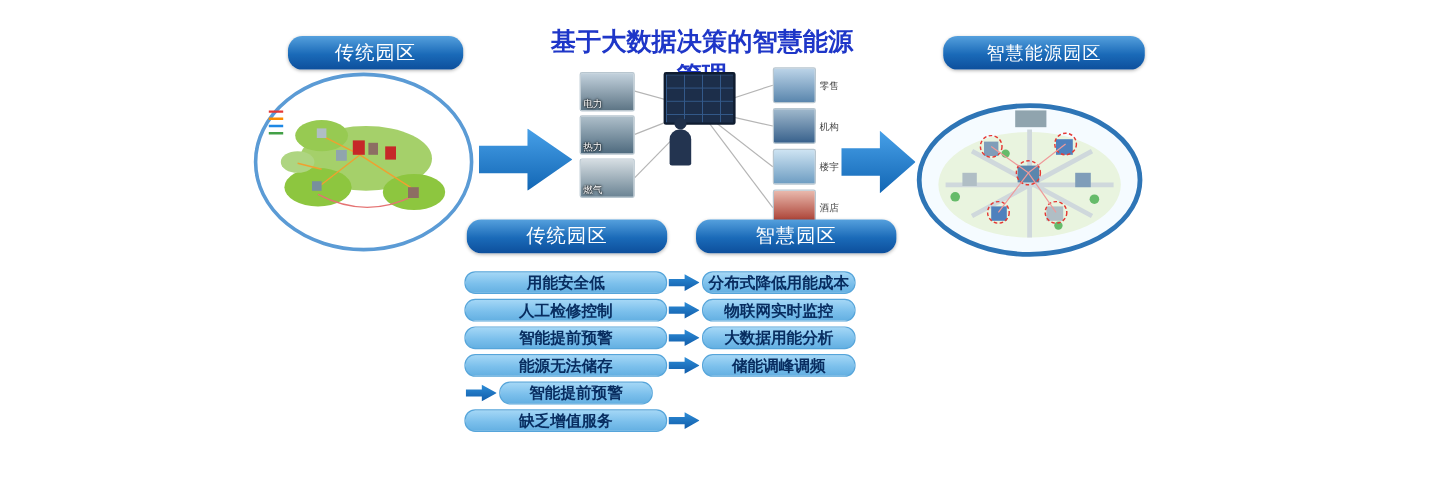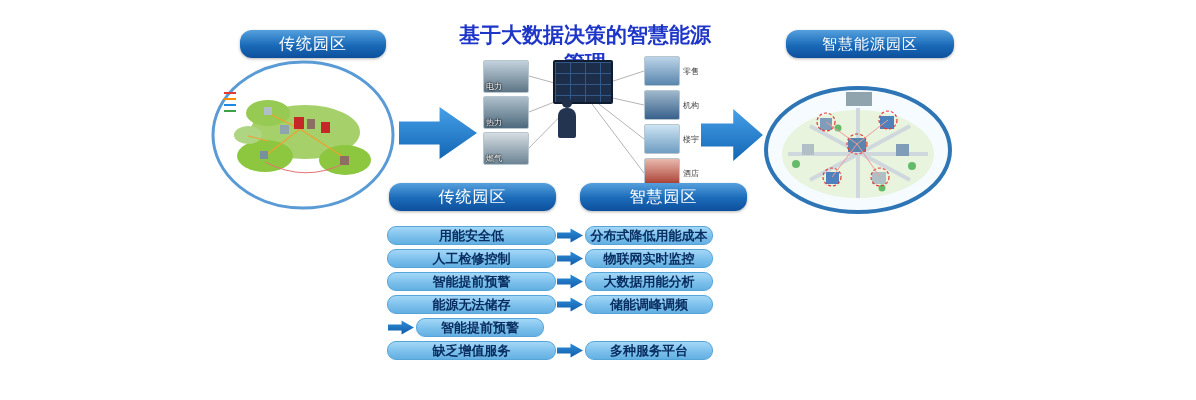--- a/index.html
+++ b/index.html
@@ -200,17 +200,16 @@
       <div class="row-arrow"></div>
       <div class="cmp-item r">储能调峰调频</div>
     </div>
     <div class="cmp-row">
       <div class="row-arrow"></div>
       <div class="cmp-item r">智能提前预警</div>
     </div>
     <div class="cmp-row">
       <div class="cmp-item l">缺乏增值服务</div>
       <div class="row-arrow"></div>
-      <div class="cmp-item r">多种服务平台</div>
     </div>
   </div>
 
 </div>
 
 </body></html>

